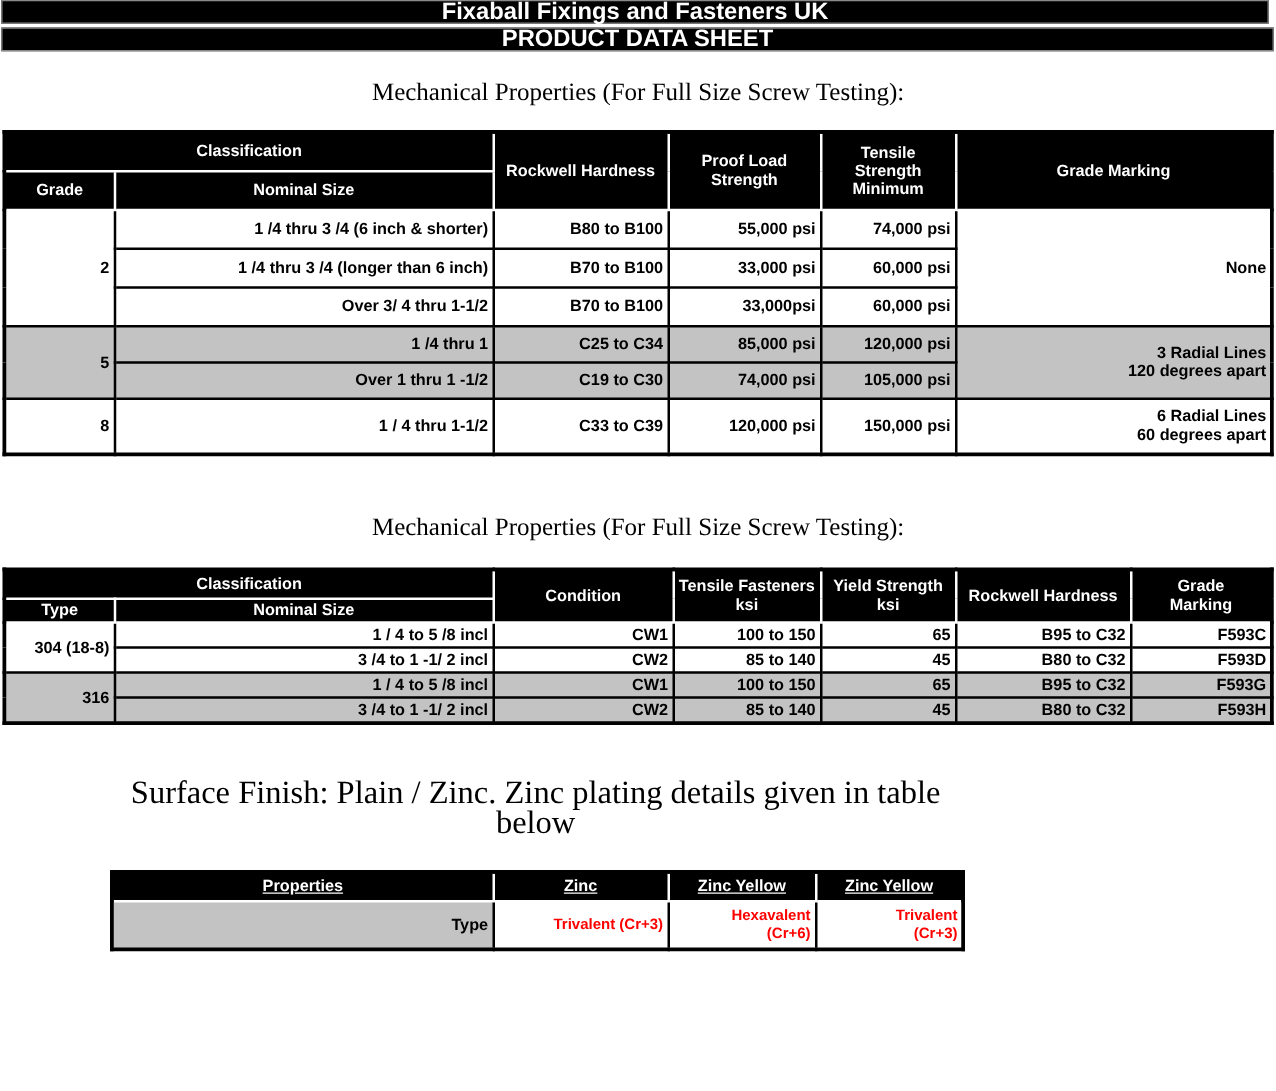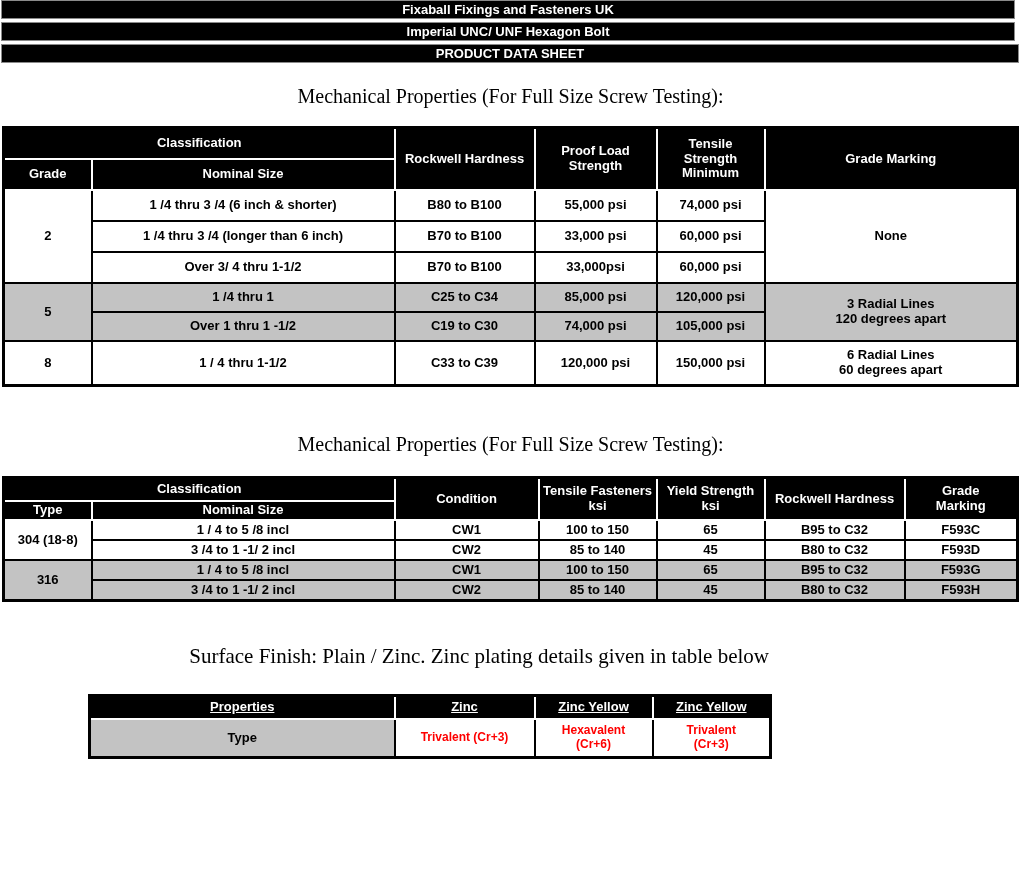--- a/index.html
+++ b/index.html
@@ -1,38 +1,38 @@
 <!DOCTYPE html>
 <html><head>
 <meta charset="utf-8">
 <style>
   html,body{margin:0;padding:0;background:#fff;}
   body{width:1021px;height:873px;font-family:"Liberation Sans",sans-serif;color:#000;}
   .page{width:1021px;position:relative;}
 
   
   .bar{background:#000;border:1px solid #8a8a8a;color:#fff;font-weight:bold;
-       font-size:13px;text-align:center;line-height:17px;height:17px;
+       font-size:19px;text-align:center;line-height:17px;height:17px;
        margin:0 6px 3px 1px;}
   .bar.last{margin-right:2px;}
 
   
   .serif-title{font-family:"Liberation Serif",serif;font-size:20px;line-height:20px;
                text-align:center;white-space:pre-line;}
   .t1-title{margin:2px 0 0 0;}
   .t2-title{margin:27px 0 2px 0;}
-  .t3-title{margin:18px 0 2px 88px;width:681px;font-size:21px;line-height:24px;text-align:right;}
+  .t3-title{margin:18px 0 2px 88px;width:681px;font-size:26px;line-height:24px;}
 
   
   table{border-collapse:collapse;table-layout:fixed;border:3px solid #000;}
   th{background:#000;color:#fff;border:2px solid #fff;font-weight:bold;
      font-size:13px;padding:1px 2px;text-align:center;vertical-align:middle;
      white-space:pre-line;line-height:1.15;}
   td{border:2px solid #000;font-weight:bold;font-size:13px;padding:1px 3px;
-     text-align:center;vertical-align:middle;white-space:pre-line;line-height:1.15;}
+     text-align:right;vertical-align:middle;white-space:pre-line;line-height:1.15;}
   tr.gray, td.gray{background:#c3c3c3;}
   .red{color:#fe0000;}
 
   .t1, .t2{margin-left:2px;width:1014px;padding-left:41px;}
   .t1 thead tr.h1 th{height:27px;}
   .t1 thead tr.h2 th{height:27px;}
   .t1 tr.g2 td{height:27px;}
   .t1 tr.g5 td{height:25px;}
   .t1 tr.g8 td{height:40px;}
 
@@ -45,21 +45,20 @@
   .t3 td{font-size:12px;}
   .t3 td.lbl{background:#c3c3c3;font-size:13px;}
   .t3 tr.r-type td{height:34px;}
 </style>
 </head>
 <body>
 
 <div class="page">
 
   <div class="bar">Fixaball Fixings and Fasteners UK</div>
-  <div class="bar">Imperial UNC/ UNF Hexagon Bolt</div>
   <div class="bar last">PRODUCT DATA SHEET</div>
 
   <div class="serif-title t1-title">
     <div>Mechanical Properties (For Full Size Screw Testing):</div>
   </div>
 
   <table class="t1">
     <colgroup>
       <col style="width:88px">
         <col style="width:303px">

